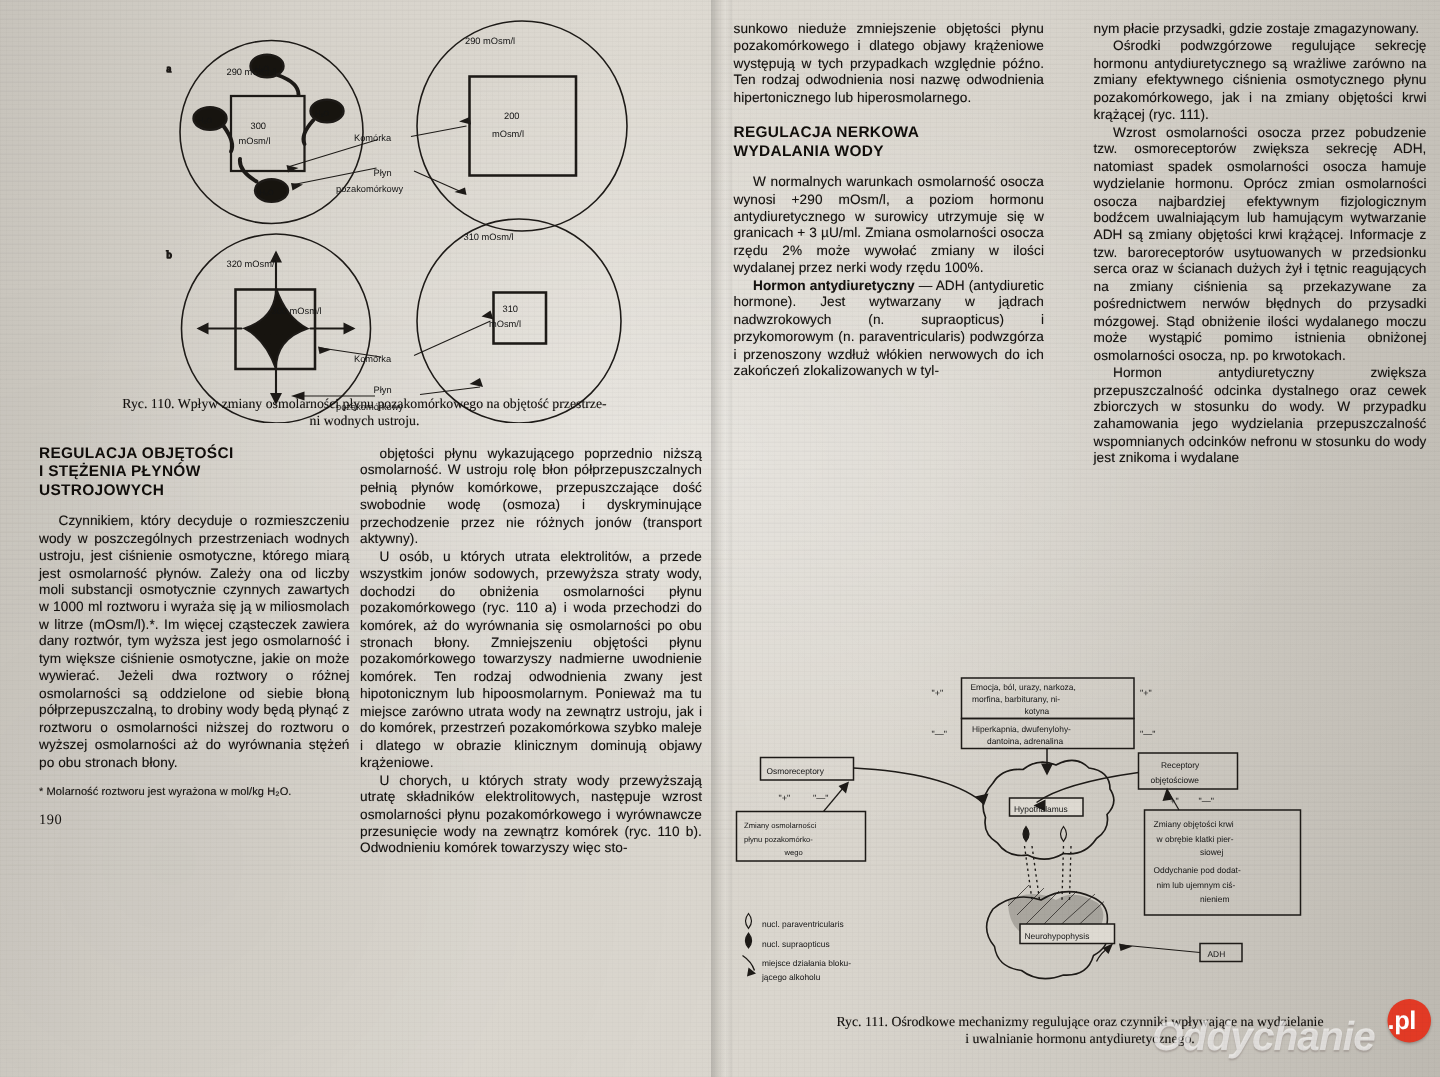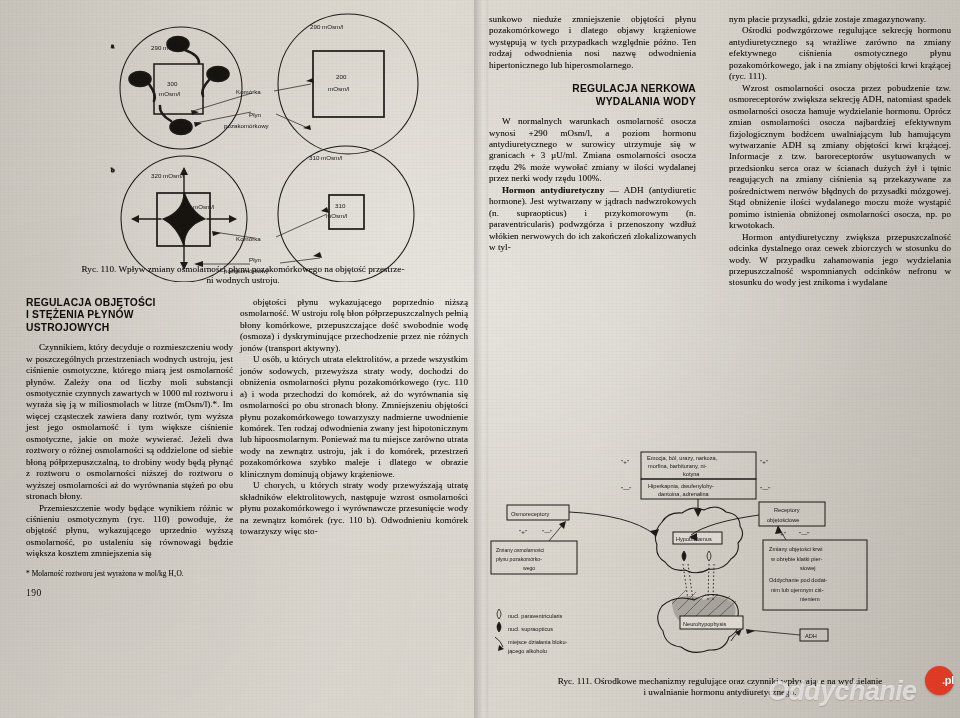--- a/index.html
+++ b/index.html
@@ -29,21 +29,21 @@
   
   #gutter{
     position:absolute;left:474px;top:0;width:14px;height:718px;
     background:linear-gradient(90deg, rgba(0,0,0,.16), rgba(0,0,0,.03) 45%, rgba(255,255,255,.10) 70%, rgba(0,0,0,.05));
     pointer-events:none;
   }
 
   .col{position:absolute;color:#15120f;}
   .body-txt{
     font-size:9.1px;line-height:11.45px;text-align:justify;
-    font-family:Liberation Serif, serif;
+    font-family:Liberation Sans, sans-serif;
     letter-spacing:.05px;
     text-shadow:0 0 .5px rgba(0,0,0,.35);
   }
   .body-txt p{margin:0;text-indent:13px;}
   .body-txt p.noind{text-indent:0;}
   .sec-head{
     font-family:"Liberation Sans", sans-serif;
     font-weight:bold;font-size:10.3px;line-height:12.4px;
     letter-spacing:.2px;margin:0 0 8px 0;color:#100d0a;
   }
@@ -90,23 +90,22 @@
     text-shadow:0 1px 1px rgba(120,110,105,.35);
     white-space:nowrap;
   }
   #wm .wmdot{
     position:absolute;right:6px;top:2px;width:29px;height:29px;border-radius:50%;
     background:#e23a25;
     box-shadow:0 1px 2px rgba(0,0,0,.25);
   }
   #wm .wmdot span{
     display:block;color:#fff;font-family:"Liberation Sans",sans-serif;
-    font-weight:bold;font-size:11px;text-align:right;line-height:29px;
+    font-weight:bold;font-size:17px;text-align:left;line-height:29px;
     letter-spacing:-.3px;
-    padding-left:13px;
   }
 </style>
 </head>
 <body>
 
 <div id="page"></div>
 <div id="gutter"></div>
 
 <div id="fig110">
   <svg width="446" height="276" viewBox="0 0 446 276">
@@ -216,39 +215,38 @@
 </div>
 
 <div class="col" style="left:26px;top:297px;width:207px;">
   <div class="sec-head">
     <div>REGULACJA OBJĘTOŚCI</div>
     <div>I STĘŻENIA PŁYNÓW</div>
     <div>USTROJOWYCH</div>
   </div>
   <div class="body-txt">
     <p>Czynnikiem, który decyduje o rozmieszczeniu wody w poszczególnych przestrzeniach wodnych ustroju, jest ciśnienie osmotyczne, którego miarą jest osmolarność płynów. Zależy ona od liczby moli substancji osmotycznie czynnych zawartych w 1000 ml roztworu i wyraża się ją w miliosmolach w litrze (mOsm/l).*. Im więcej cząsteczek zawiera dany roztwór, tym wyższa jest jego osmolarność i tym większe ciśnienie osmotyczne, jakie on może wywierać. Jeżeli dwa roztwory o różnej osmolarności są oddzielone od siebie błoną półprzepuszczalną, to drobiny wody będą płynąć z roztworu o osmolarności niższej do roztworu o wyższej osmolarności aż do wyrównania stężeń po obu stronach błony.</p>
-    <p>Przemieszczenie wody będące wynikiem różnic w ciśnieniu osmotycznym (ryc. 110) powoduje, że objętość płynu, wykazującego uprzednio wyższą osmolarność, po ustaleniu się równowagi będzie większa kosztem zmniejszenia się</p>
   </div>
   <div class="body-txt footnote">
     <p class="noind">* Molarność roztworu jest wyrażona w mol/kg H₂O.</p>
   </div>
   <div class="folio">190</div>
 </div>
 
 <div class="col body-txt" style="left:240px;top:297px;width:228px;">
-  <p>objętości płynu wykazującego poprzednio niższą osmolarność. W ustroju rolę błon półprzepuszczalnych pełnią błony komórkowe, przepuszczające dość swobodnie wodę (osmoza) i dyskryminujące przechodzenie przez nie różnych jonów (transport aktywny).</p>
+  <p>objętości płynu wykazującego poprzednio niższą osmolarność. W ustroju rolę błon półprzepuszczalnych pełnią płynów komórkowe, przepuszczające dość swobodnie wodę (osmoza) i dyskryminujące przechodzenie przez nie różnych jonów (transport aktywny).</p>
   <p>U osób, u których utrata elektrolitów, a przede wszystkim jonów sodowych, przewyższa straty wody, dochodzi do obniżenia osmolarności płynu pozakomórkowego (ryc. 110 a) i woda przechodzi do komórek, aż do wyrównania się osmolarności po obu stronach błony. Zmniejszeniu objętości płynu pozakomórkowego towarzyszy nadmierne uwodnienie komórek. Ten rodzaj odwodnienia zwany jest hipotonicznym lub hipoosmolarnym. Ponieważ ma tu miejsce zarówno utrata wody na zewnątrz ustroju, jak i do komórek, przestrzeń pozakomórkowa szybko maleje i dlatego w obrazie klinicznym dominują objawy krążeniowe.</p>
   <p>U chorych, u których straty wody przewyższają utratę składników elektrolitowych, następuje wzrost osmolarności płynu pozakomórkowego i wyrównawcze przesunięcie wody na zewnątrz komórek (ryc. 110 b). Odwodnieniu komórek towarzyszy więc sto-</p>
 </div>
 
 <div class="col" style="left:489px;top:14px;width:207px;">
   <div class="body-txt">
     <p class="noind">sunkowo nieduże zmniejszenie objętości płynu pozakomórkowego i dlatego objawy krążeniowe występują w tych przypadkach względnie późno. Ten rodzaj odwodnienia nosi nazwę odwodnienia hipertonicznego lub hiperosmolarnego.</p>
   </div>
-  <div class="sec-head" style="margin-top:12px;text-align:right;">
+  <div class="sec-head" style="margin-top:12px;">
     <div>REGULACJA NERKOWA</div>
     <div>WYDALANIA WODY</div>
   </div>
   <div class="body-txt">
     <p>W normalnych warunkach osmolarność osocza wynosi +290 mOsm/l, a poziom hormonu antydiuretycznego w surowicy utrzymuje się w granicach + 3 µU/ml. Zmiana osmolarności osocza rzędu 2% może wywołać zmiany w ilości wydalanej przez nerki wody rzędu 100%.</p>
     <p><span class="bd">Hormon antydiuretyczny</span><span> — ADH (antydiuretic hormone). Jest wytwarzany w jądrach nadwzrokowych (n. supraopticus) i przykomorowym (n. paraventricularis) podwzgórza i przenoszony wzdłuż włókien nerwowych do ich zakończeń zlokalizowanych w tyl-</span></p>
   </div>
 </div>
 
 <div class="col body-txt" style="left:713px;top:14px;width:222px;margin-left:16px;">

